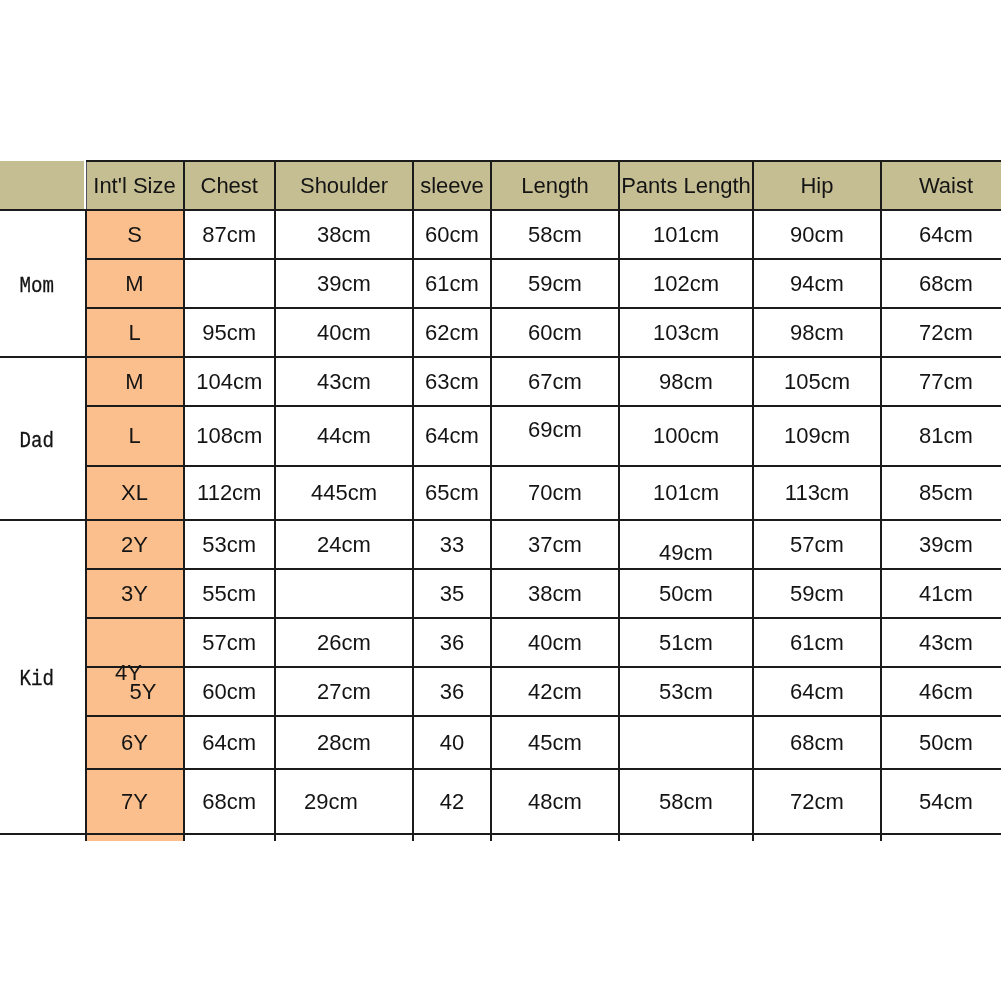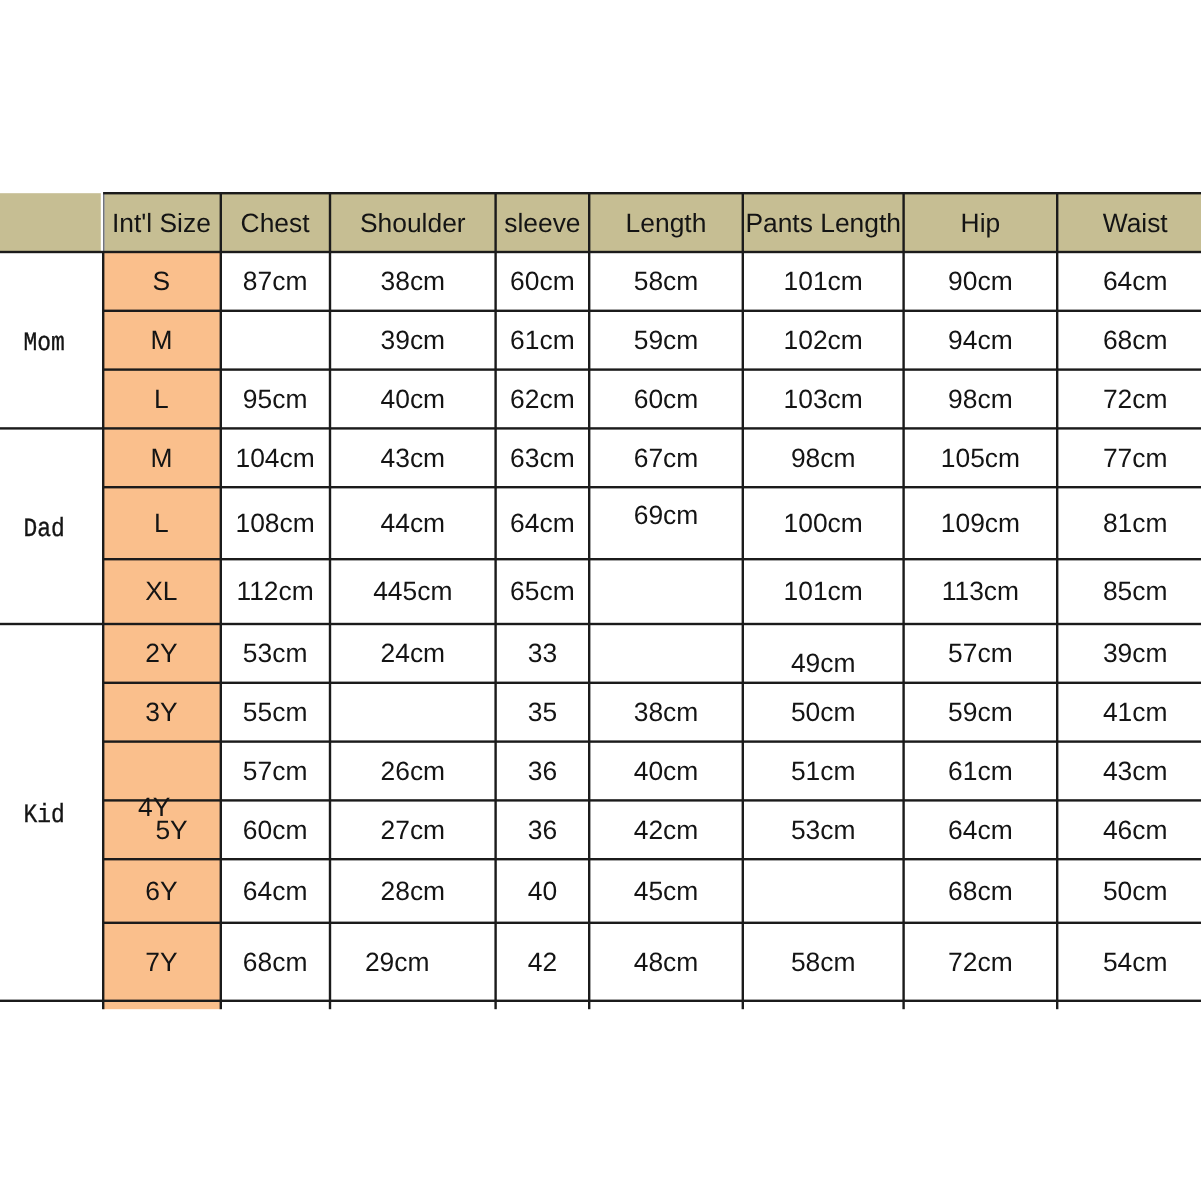--- a/index.html
+++ b/index.html
@@ -110,27 +110,29 @@
   <div class="cell data-cell" style="left:275px;top:406px;width:138px;height:60px">44cm</div>
   <div class="cell data-cell" style="left:413px;top:406px;width:78px;height:60px">64cm</div>
   <div class="cell data-cell" style="left:491px;top:406px;width:128px;height:48px">69cm</div>
   <div class="cell data-cell" style="left:619px;top:406px;width:134px;height:60px">100cm</div>
   <div class="cell data-cell" style="left:753px;top:406px;width:128px;height:60px">109cm</div>
   <div class="cell data-cell" style="left:881px;top:406px;width:130px;height:60px">81cm</div>
   <div class="cell size-cell" style="left:85.5px;top:466px;width:98px;height:54px">XL</div>
   <div class="cell data-cell" style="left:183.5px;top:466px;width:91.5px;height:54px">112cm</div>
   <div class="cell data-cell" style="left:275px;top:466px;width:138px;height:54px">445cm</div>
   <div class="cell data-cell" style="left:413px;top:466px;width:78px;height:54px">65cm</div>
+  <div class="cell data-cell" style="left:491px;top:466px;width:128px;height:54px">70cm</div>
   <div class="cell data-cell" style="left:619px;top:466px;width:134px;height:54px">101cm</div>
   <div class="cell data-cell" style="left:753px;top:466px;width:128px;height:54px">113cm</div>
   <div class="cell data-cell" style="left:881px;top:466px;width:130px;height:54px">85cm</div>
   <div class="cell size-cell" style="left:85.5px;top:520px;width:98px;height:49px">2Y</div>
   <div class="cell data-cell" style="left:183.5px;top:520px;width:91.5px;height:49px">53cm</div>
   <div class="cell data-cell" style="left:275px;top:520px;width:138px;height:49px">24cm</div>
   <div class="cell data-cell" style="left:413px;top:520px;width:78px;height:49px">33</div>
+  <div class="cell data-cell" style="left:491px;top:520px;width:128px;height:49px">37cm</div>
   <div class="cell data-cell" style="left:619px;top:520px;width:134px;height:66px">49cm</div>
   <div class="cell data-cell" style="left:753px;top:520px;width:128px;height:49px">57cm</div>
   <div class="cell data-cell" style="left:881px;top:520px;width:130px;height:49px">39cm</div>
   <div class="cell size-cell" style="left:85.5px;top:569px;width:98px;height:49px">3Y</div>
   <div class="cell data-cell" style="left:183.5px;top:569px;width:91.5px;height:49px">55cm</div>
   <div class="cell data-cell" style="left:413px;top:569px;width:78px;height:49px">35</div>
   <div class="cell data-cell" style="left:491px;top:569px;width:128px;height:49px">38cm</div>
   <div class="cell data-cell" style="left:619px;top:569px;width:134px;height:49px">50cm</div>
   <div class="cell data-cell" style="left:753px;top:569px;width:128px;height:49px">59cm</div>
   <div class="cell data-cell" style="left:881px;top:569px;width:130px;height:49px">41cm</div>

